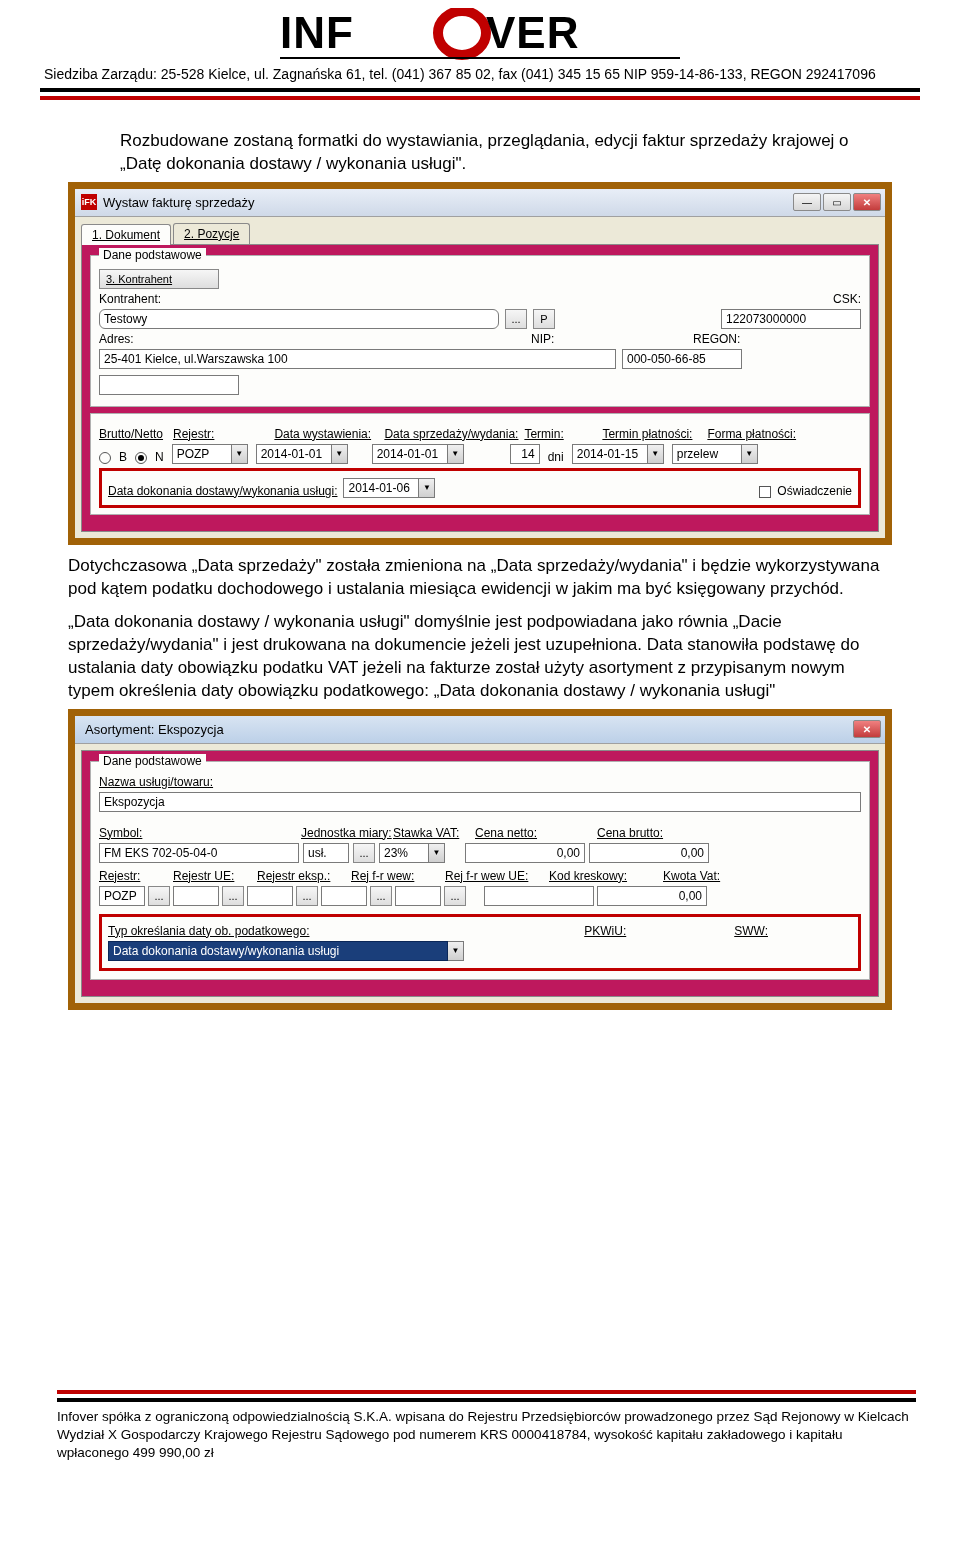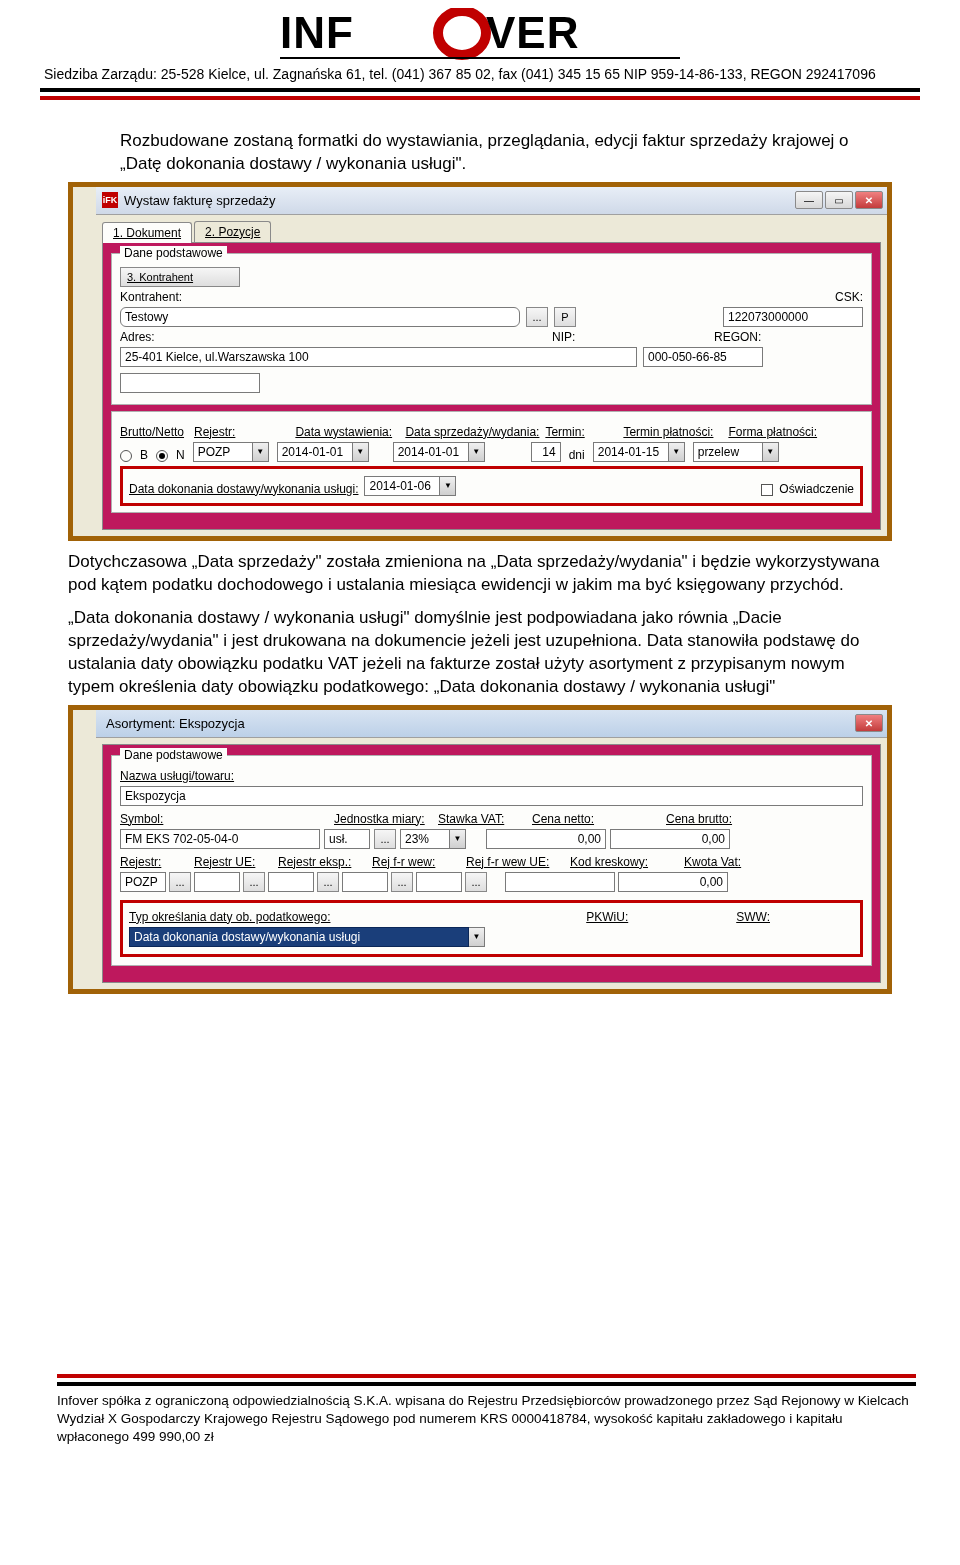--- a/index.html
+++ b/index.html
@@ -58,25 +58,24 @@
     line-height: 1.35;
     margin: 10px 0 6px 0;
   }
 
   
   .win-wrap {
     margin: 4px 0 6px 0;
   }
   .win {
     background: #ece9d8;
-    border: 5px solid #a16207;
+    border: 7px solid #a16207;
     font-family: Tahoma, Arial, sans-serif;
     font-size: 12px;
     color: #000;
-    padding-left: 23px;
   }
   .titlebar {
     background: linear-gradient(#e8eef7, #cfd9e8);
     border-bottom: 1px solid #a0a0a0;
     height: 28px;
     display: flex;
     align-items: center;
     padding: 0 4px 0 6px;
     position: relative;
   }
@@ -337,21 +336,21 @@
       </div>
       <div class="panel" style="margin:6px">
         <div class="groupbox">
           <span class="legend">Dane podstawowe</span>
           <div class="row">
                 <span class="lbl ul">Nazwa usługi/towaru:</span>
               </div>
           <div class="row">
                 <input class="input" style="width: 100%;" value="Ekspozycja">
               </div>
-          <div class="row" style="gap:14px;margin-top:6px">
+          <div class="row" style="gap:2px;margin-top:14px">
             <span class="lbl ul" style="width:200px">Symbol:</span>
             <span class="lbl ul" style="width:90px">Jednostka miary:</span>
             <span class="lbl ul" style="width:80px">Stawka VAT:</span>
             <span class="lbl ul" style="width:120px">Cena netto:</span>
             <span class="lbl ul">Cena brutto:</span>
           </div>
           <div class="row" style="gap:4px">
             <input class="input" style="width: 200px;" value="FM EKS 702-05-04-0">
             <input class="input" style="width: 46px;" value="usł.">
             <button class="btn-sm">...</button>

